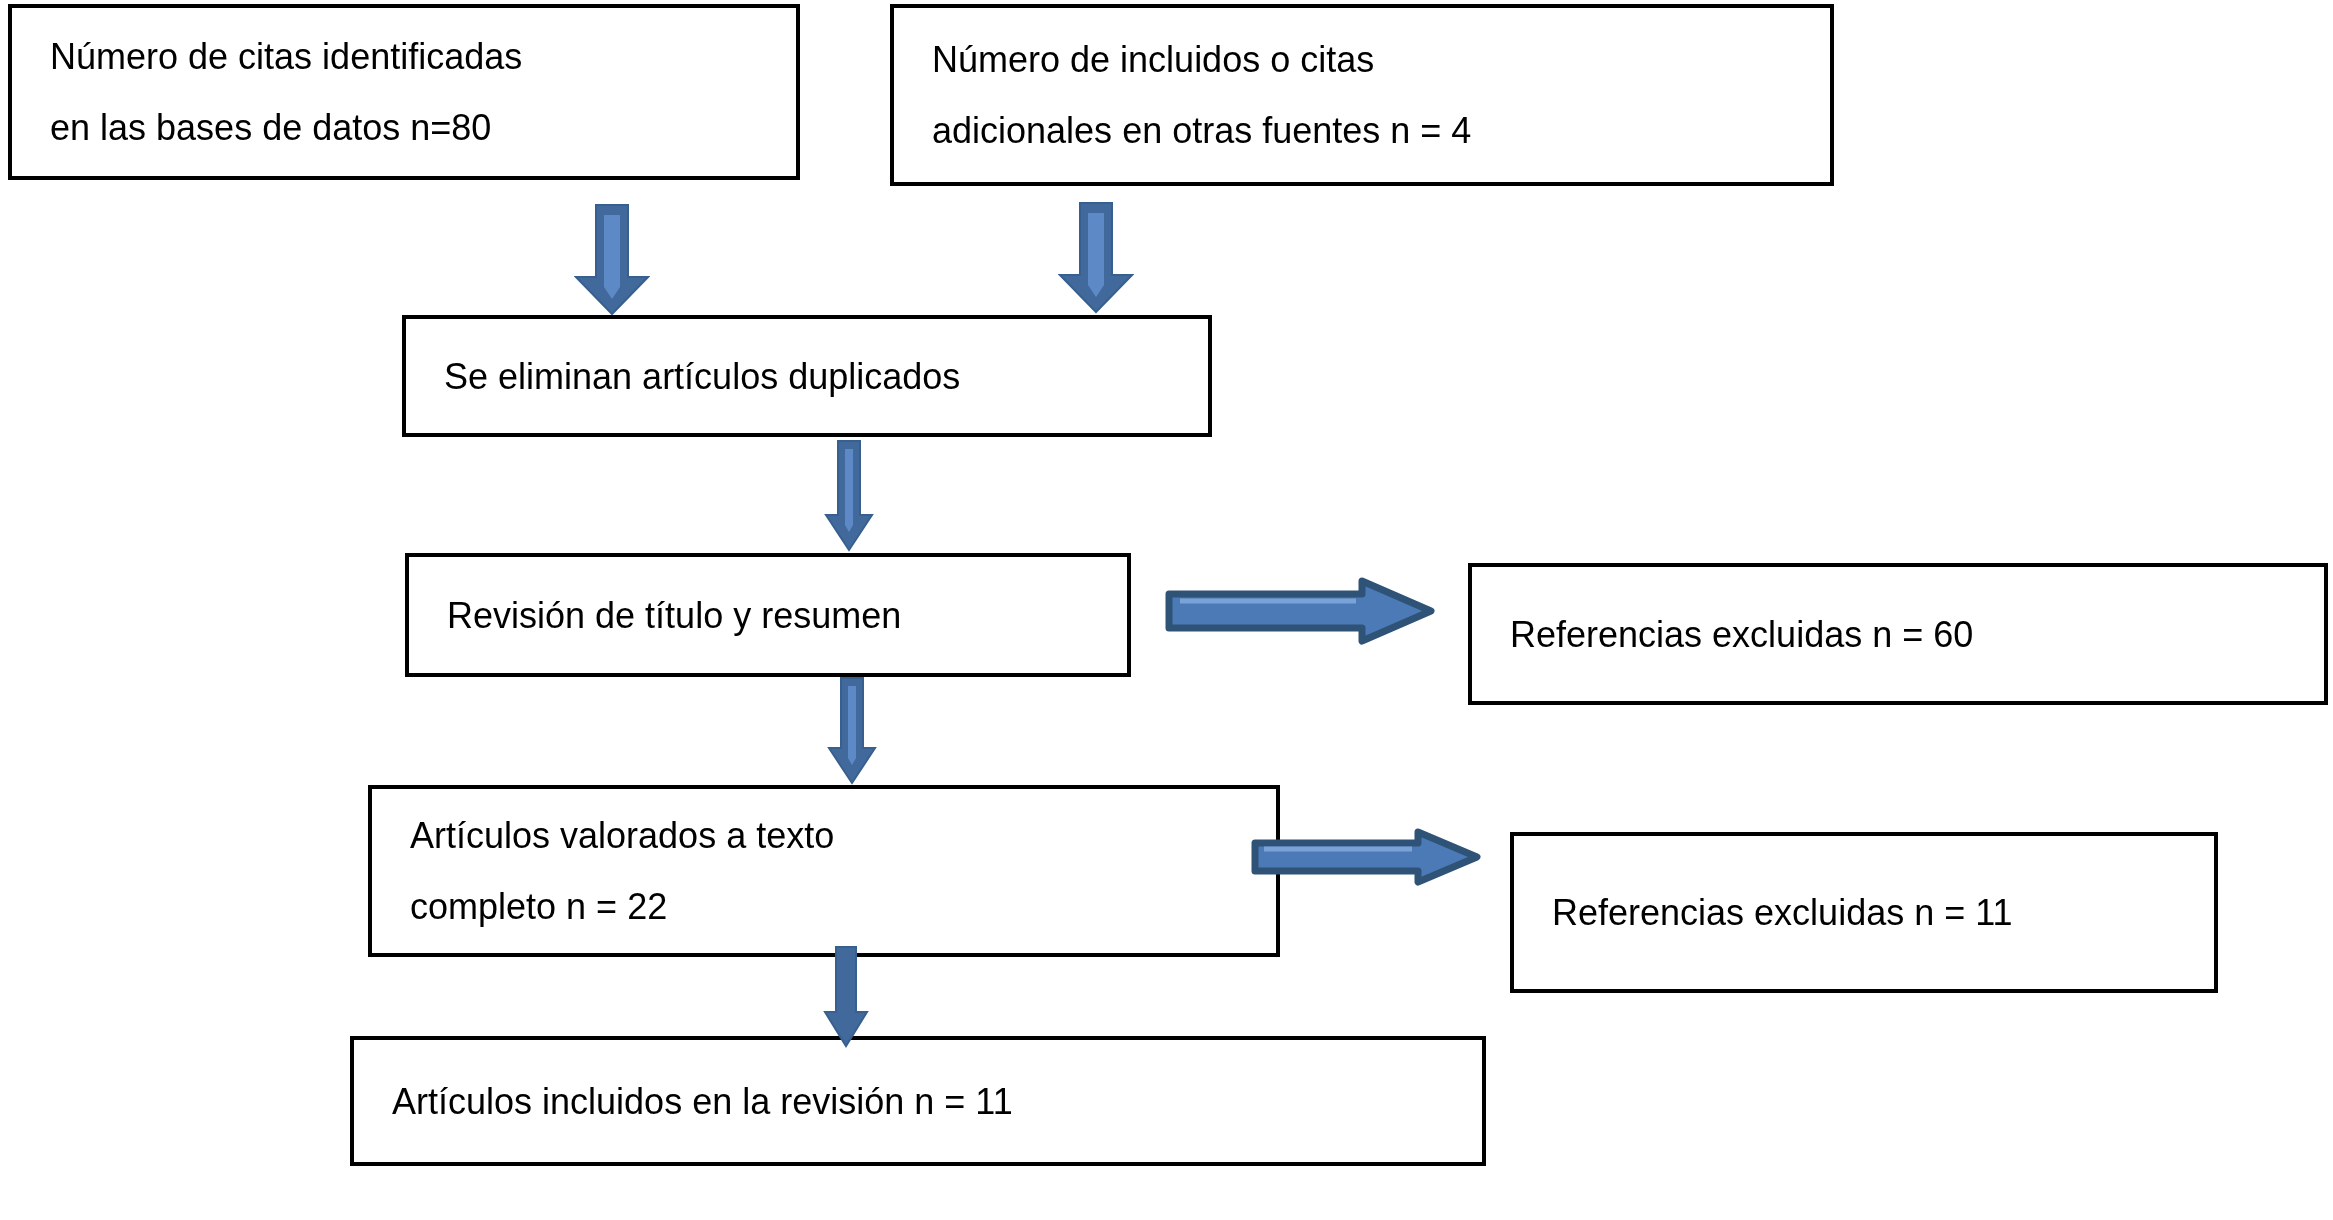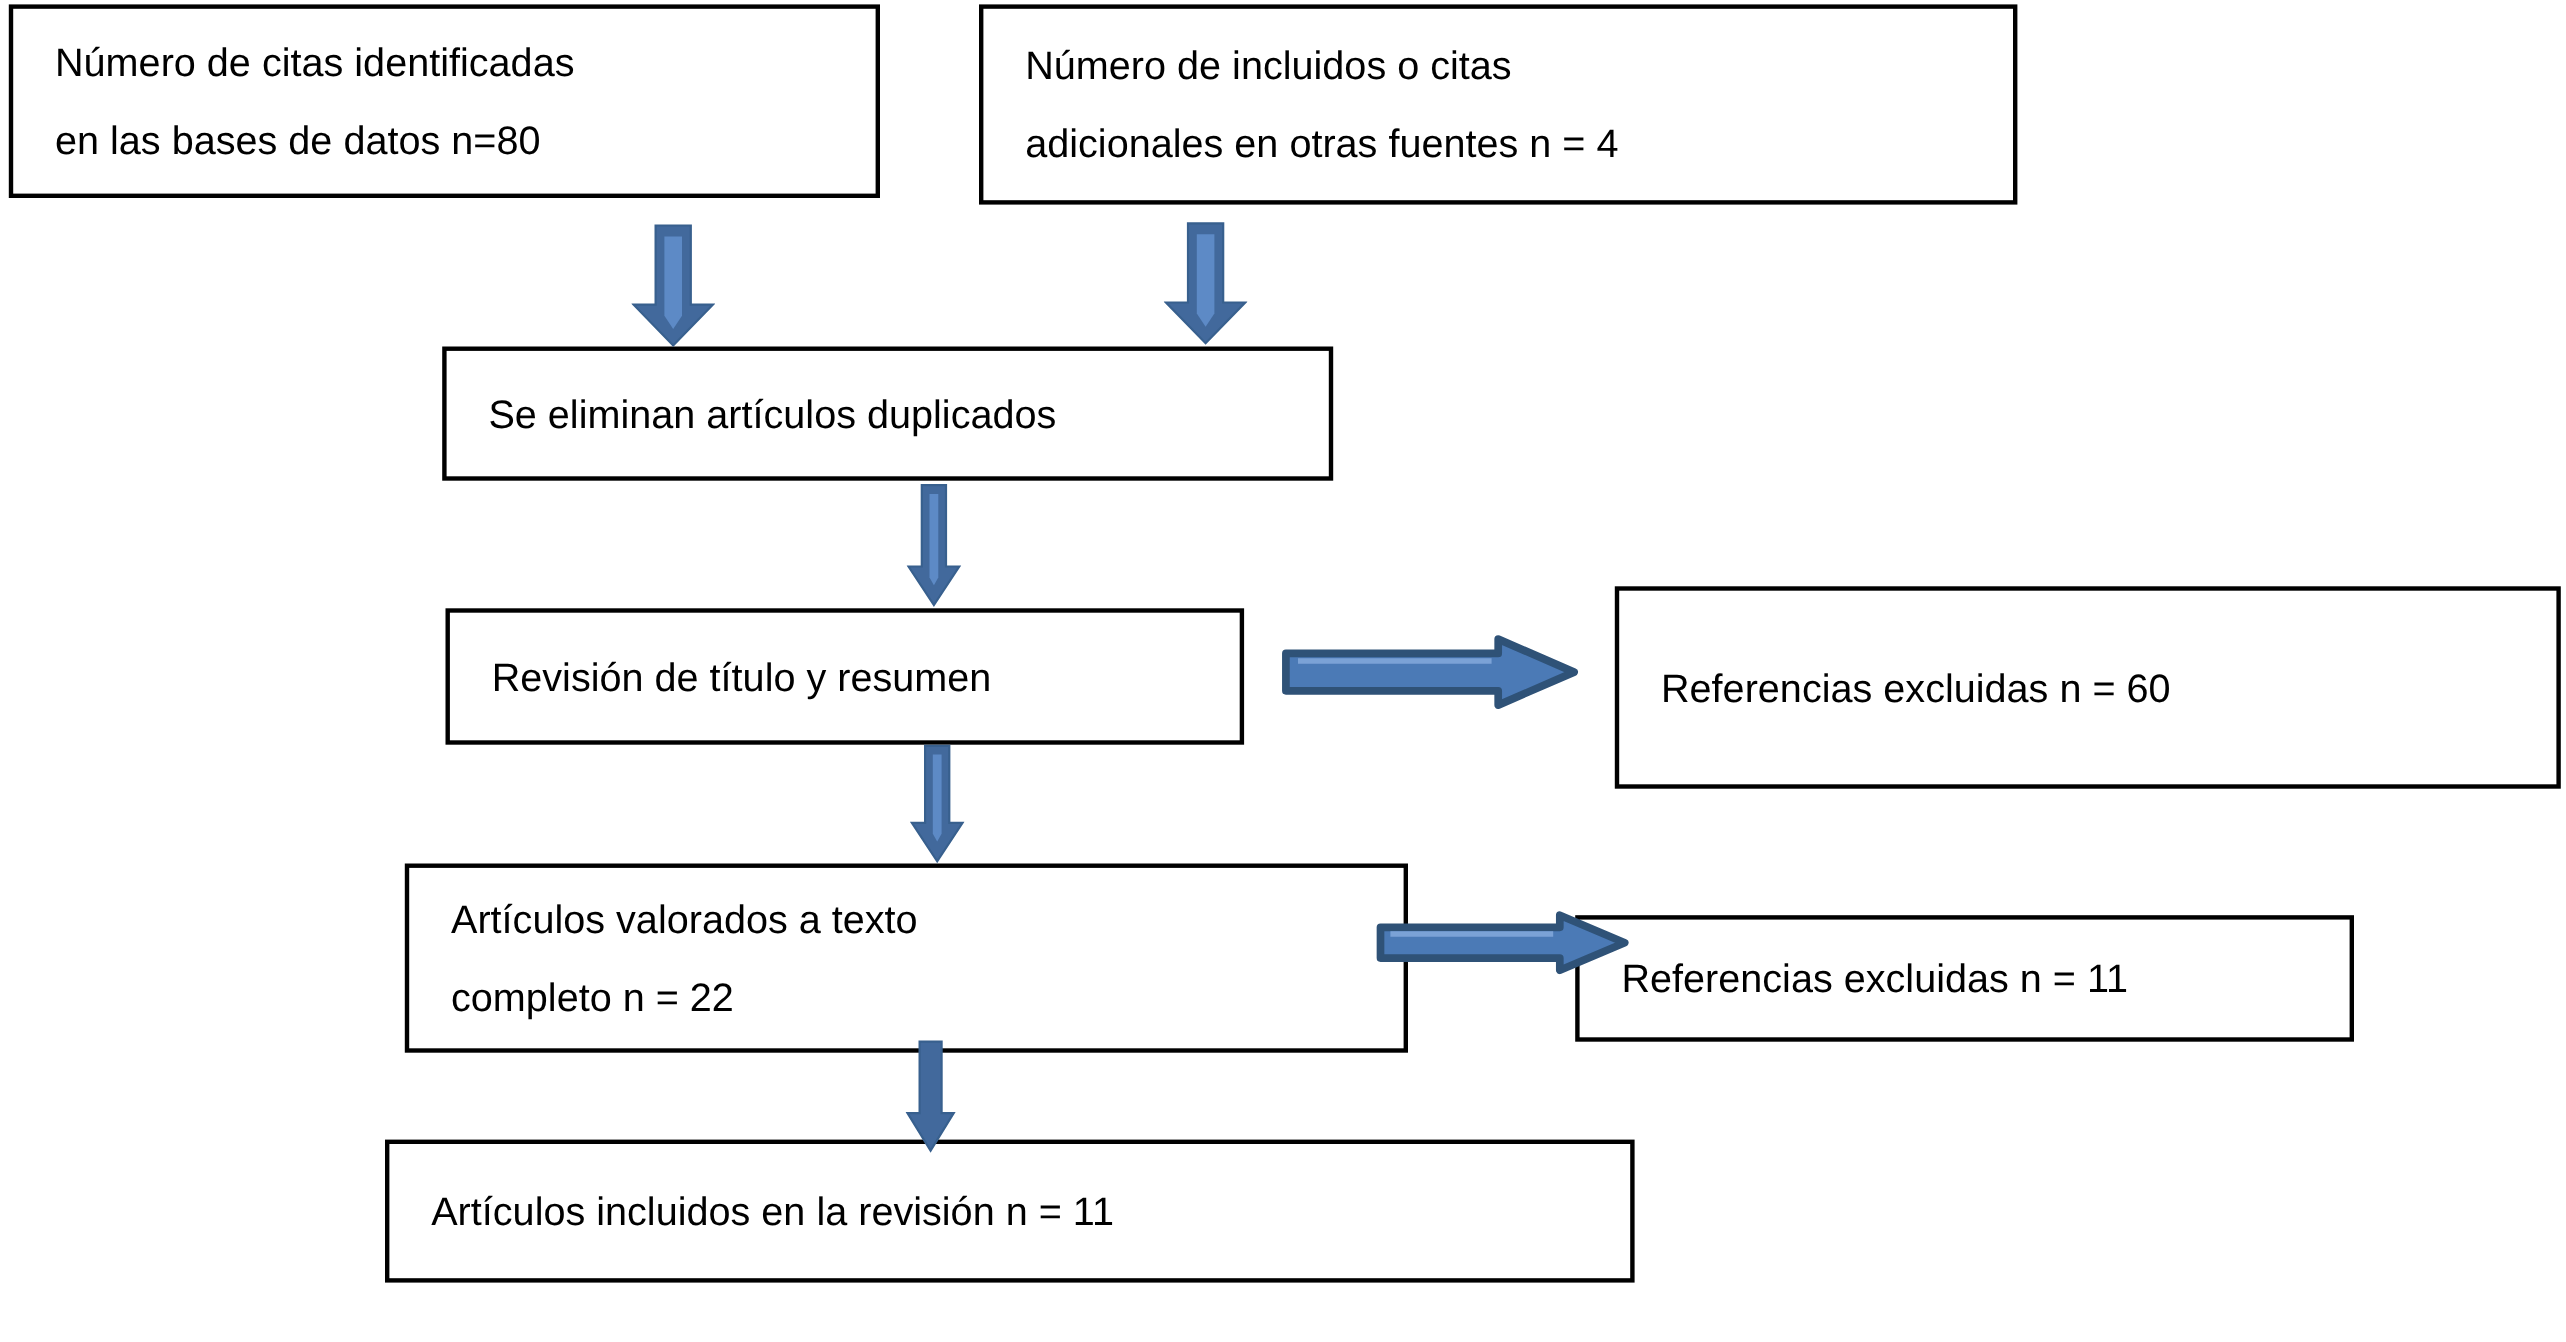--- a/index.html
+++ b/index.html
@@ -24,23 +24,23 @@
     padding-left: 38px;
     font-size: 36px;
     line-height: 71px;
   }
   .box span { white-space: nowrap; }
 
   #box-identified      { left: 8px;    top: 4px;    width: 792px; height: 176px; }
   #box-additional      { left: 890px;  top: 4px;    width: 944px; height: 182px; }
   #box-duplicates      { left: 402px;  top: 315px;  width: 810px; height: 122px; }
   #box-title-abstract  { left: 405px;  top: 553px;  width: 726px; height: 124px; }
-  #box-excluded-60     { left: 1468px; top: 533px;  width: 860px; height: 184px; }
+  #box-excluded-60     { left: 1468px; top: 563px;  width: 860px; height: 142px; }
   #box-fulltext        { left: 368px;  top: 785px;  width: 912px; height: 172px; text-align: right; }
-  #box-excluded-11     { left: 1432px; top: 832px;  width: 708px; height: 115px; }
+  #box-excluded-11     { left: 1510px; top: 832px;  width: 708px; height: 161px; }
   #box-included        { left: 350px;  top: 1036px; width: 1136px; height: 130px; }
 
   .arrow { position: absolute; }
   #arrow-down-1  { left: 574px;  top: 203px; }
   #arrow-down-2  { left: 1058px; top: 201px; }
   #arrow-down-3  { left: 824px;  top: 439px; }
   #arrow-down-4  { left: 827px;  top: 676px; }
   #arrow-down-5  { left: 823px;  top: 945px; }
   #arrow-right-1 { left: 1164px; top: 577px; }
   #arrow-right-2 { left: 1250px; top: 828px; }

